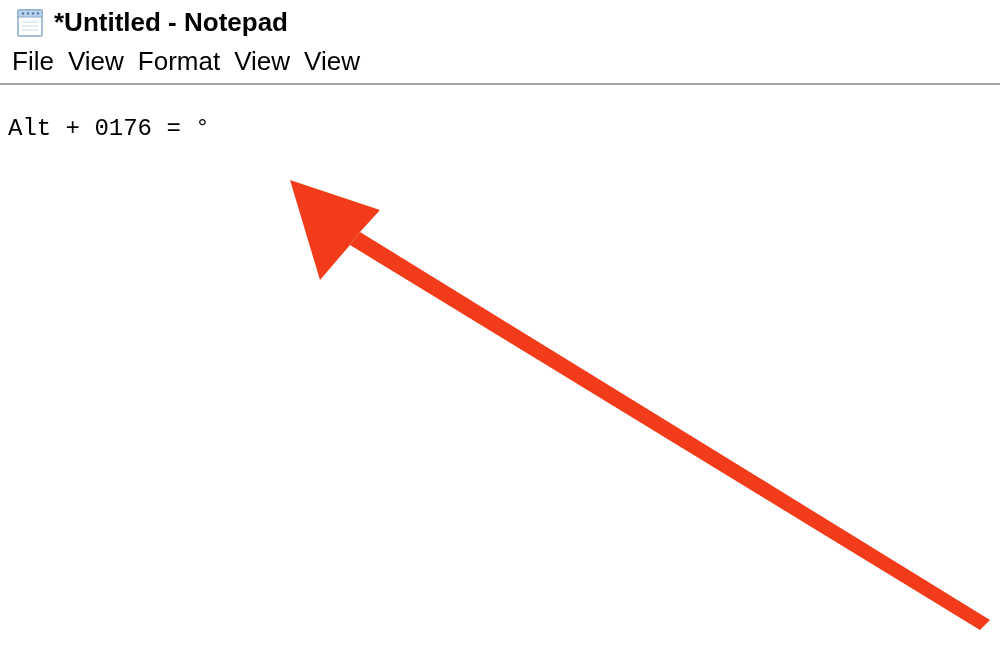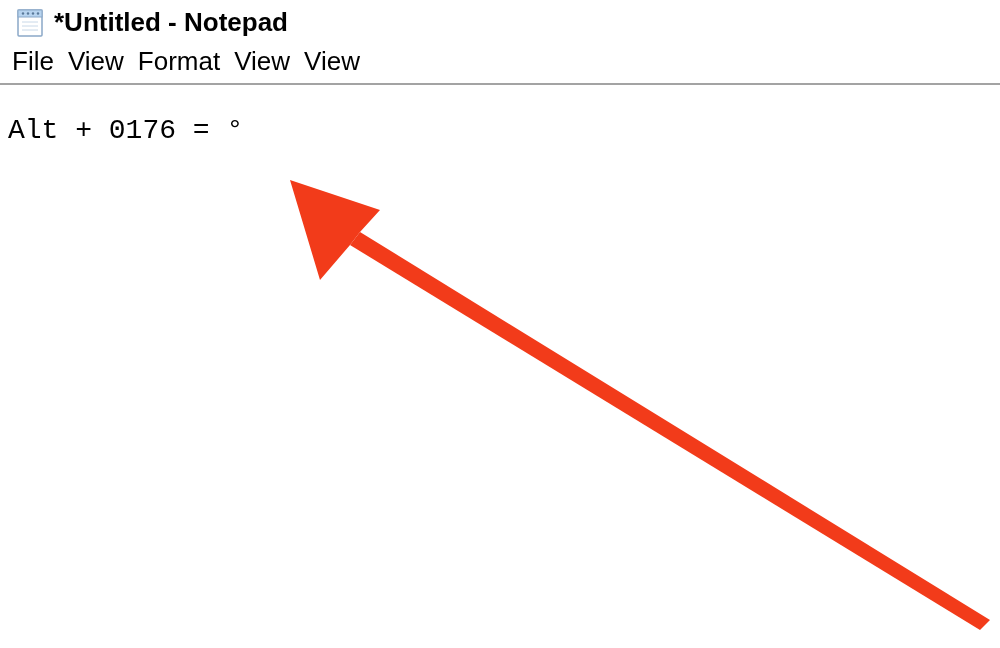--- a/index.html
+++ b/index.html
@@ -43,21 +43,21 @@
     }
     .menu-item {
       font-size: 26px;
       color: #000000;
       padding: 0 6px;
       cursor: default;
     }
     .editor-area {
       padding: 28px 8px 8px 8px;
       font-family: Consolas, "Courier New", monospace;
-      font-size: 28px;
+      font-size: 24px;
       color: #000000;
       white-space: pre;
       line-height: 1.3;
       height: calc(100% - 100px);
       position: relative;
     }
     .annotation-arrow {
       position: absolute;
       left: 0;
       top: 0;

